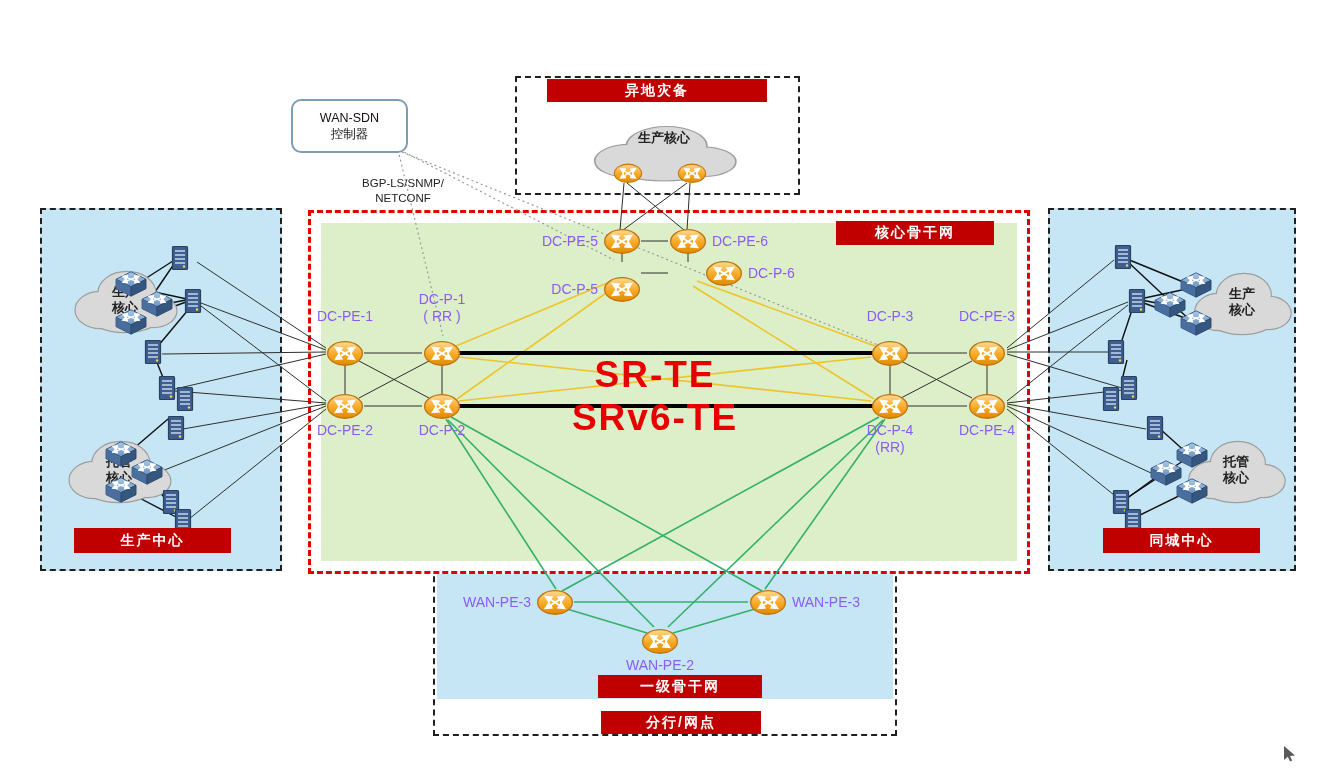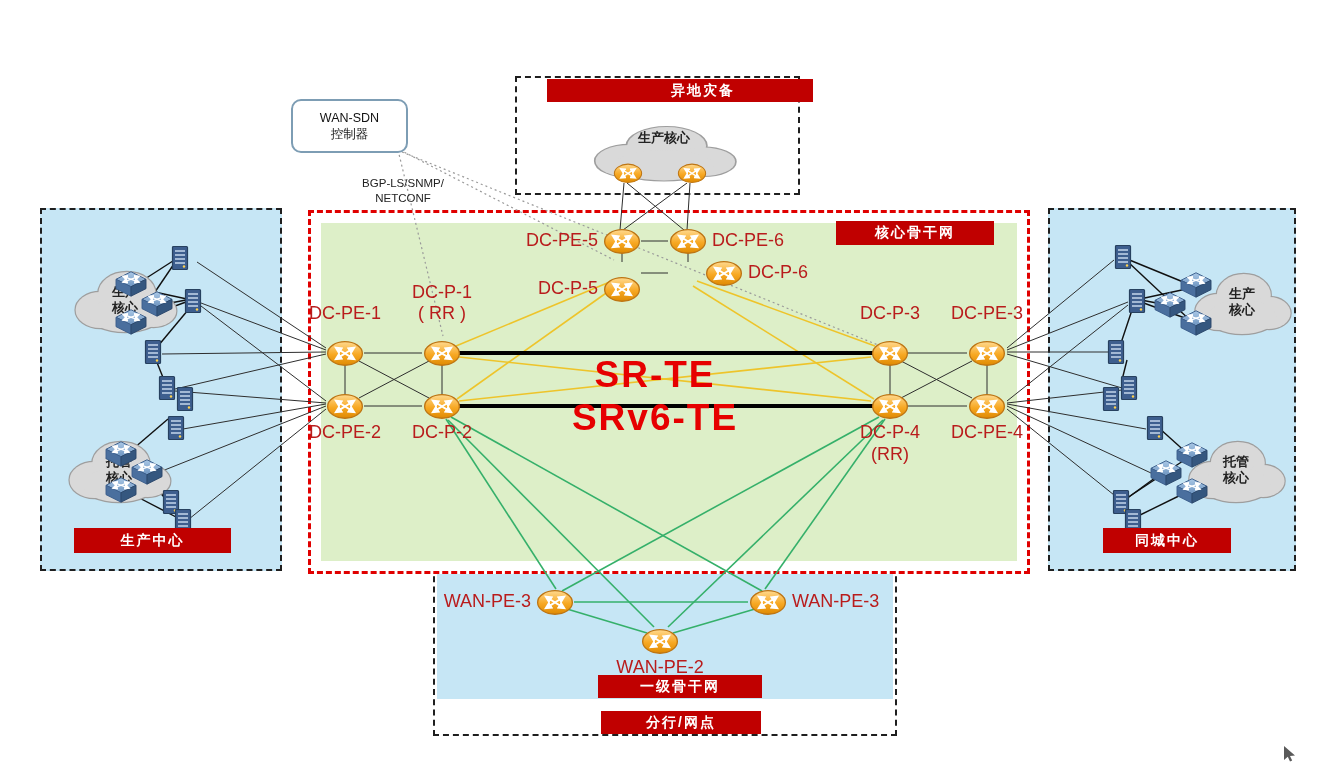--- a/index.html
+++ b/index.html
@@ -8,21 +8,21 @@
   .panel{position:absolute;box-sizing:border-box;}
   .blue{background:#c6e6f5;}
   .dashed-black{border:2px dashed #1f1f1f;}
   .core{border:3px dashed #e00000;background:#fff;}
   .core-inner{position:absolute;left:10px;top:10px;right:10px;bottom:10px;background:#ddefc8;}
   .banner{position:absolute;background:#c00000;color:#fff;font-weight:bold;font-size:14px;
           display:flex;align-items:center;justify-content:center;letter-spacing:2px;z-index:6;}
   #wires{position:absolute;left:0;top:0;z-index:2;}
   .node{position:absolute;z-index:4;}
   .node svg{display:block;}
-  .lbl{position:absolute;font-size:18px;line-height:1.2;color:#b91c1c;white-space:nowrap;z-index:5;}
+  .lbl{position:absolute;font-size:14px;line-height:1.2;color:#8b5cf6;white-space:nowrap;z-index:5;}
   .lbl .subline{display:block;text-align:center;}
   .lbl-left{right:100%;margin-right:5px;top:50%;transform:translateY(-50%);}
   .lbl-right{left:100%;margin-left:5px;top:50%;transform:translateY(-50%);}
   .lbl-top{bottom:100%;margin-bottom:14px;left:50%;transform:translateX(-50%);text-align:center;}
   .lbl-bottom{top:100%;margin-top:2px;left:50%;transform:translateX(-50%);text-align:center;}
   .icon-abs{position:absolute;z-index:4;}
   .cloud{position:absolute;z-index:3;}
   .cloud > svg{position:absolute;left:0;top:0;width:100%;height:100%;}
   .cloud-lbl{position:absolute;left:0;top:0;right:0;bottom:0;display:flex;align-items:center;justify-content:center;
              font-size:13px;font-weight:bold;color:#222;text-align:center;line-height:1.25;z-index:4;}
@@ -225,24 +225,24 @@
       <line x1="1127" y1="360" x2="1122" y2="380"></line>
       <line x1="1189" y1="455" x2="1149" y2="419"></line>
       <line x1="1189" y1="457" x2="1124" y2="500"></line>
       <line x1="1163" y1="472" x2="1122" y2="502"></line>
       <line x1="1189" y1="491" x2="1136" y2="517"></line>
     </g>
 
     <path fill="#5a5a5a" transform="translate(1284,746)" d="M0,0 L0,14 L3.8,10.8 L6,15.5 L8.2,14.5 L6,9.9 L11,9.4 Z"></path>
   </svg>
 
-  <div class="banner" style="left:547px;top:79px;width:220px;height:23px;padding-left:46px;">异地灾备</div>
+  <div class="banner" style="left:547px;top:79px;width:220px;height:23px;">异地灾备</div>
   <div class="banner" style="left:836px;top:221px;width:158px;height:24px;text-align:center;">核心骨干网</div>
   <div class="banner" style="left:74px;top:528px;width:157px;height:25px;">生产中心</div>
-  <div class="banner" style="left:1103px;top:528px;width:128px;height:25px;">同城中心</div>
+  <div class="banner" style="left:1103px;top:528px;width:157px;height:25px;">同城中心</div>
   <div class="banner" style="left:598px;top:675px;width:164px;height:23px;">一级骨干网</div>
   <div class="banner" style="left:601px;top:711px;width:160px;height:23px;">分行/网点</div>
 
   <div class="ctrl">
     <span>WAN-SDN</span>
     <span>控制器</span>
   </div>
   <div class="proto">
     <span style="display:block">BGP-LS/SNMP/</span>
     <span style="display:block">NETCONF</span>

